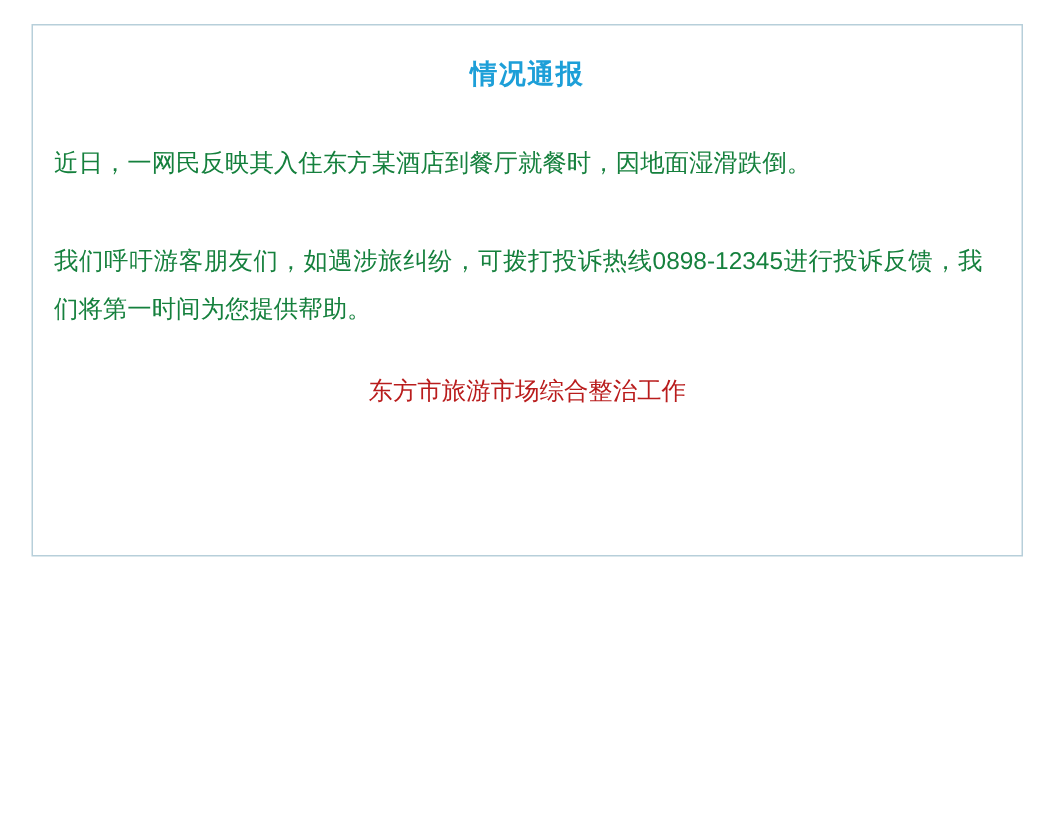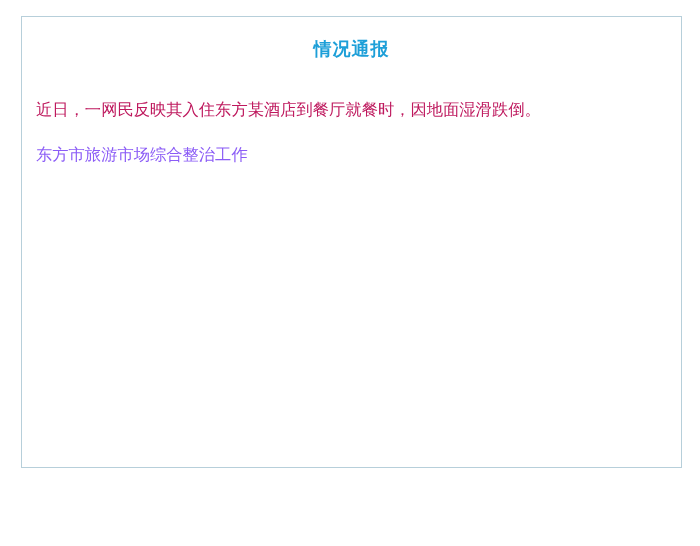--- a/index.html
+++ b/index.html
@@ -12,62 +12,63 @@
     background: #ffffff;
     font-family: "Liberation Sans", "DejaVu Sans", sans-serif;
     position: relative;
     overflow: hidden;
   }
   .notice-box {
     position: absolute;
     left: 21px;
     top: 16px;
     width: 661px;
-    height: 452px;
+    height: 355px;
     box-sizing: border-box;
     border: 1px solid #b7cfda;
     background: #ffffff;
     padding: 0 14px;
     overflow: hidden;
   }
   .notice-title {
     margin-top: 20px;
     text-align: center;
     font-size: 18px;
     line-height: 24px;
     font-weight: bold;
     letter-spacing: 1px;
     color: #1d9fd8;
   }
   .notice-body p {
     margin: 32px 12px 0 0;
     font-size: 16.3px;
     line-height: 32.5px;
-    color: #be185d;
+    color: #15803d;
     text-align: justify;
     text-justify: inter-ideograph;
     word-break: break-all;
   }
   .notice-signature {
-    margin-top: 11px;
-    text-align: left;
+    margin-top: 21px;
+    text-align: center;
     font-size: 16.3px;
     line-height: 34px;
-    color: #8b5cf6;
+    color: #b91c1c;
   }
   .notice-signature div {
     white-space: nowrap;
   }
 </style>
 </head>
 <body>
 
 <div class="notice-box">
   <div class="notice-title">情况通报</div>
 
   <div class="notice-body">
     <p>近日，一网民反映其入住东方某酒店到餐厅就餐时，因地面湿滑跌倒。</p>
+    <p>我们呼吁游客朋友们，如遇涉旅纠纷，可拨打投诉热线0898-12345进行投诉反馈，我们将第一时间为您提供帮助。</p>
   </div>
 
   <div class="notice-signature">
     <div>东方市旅游市场综合整治工作</div>
   </div>
 </div>
 
 </body></html>

